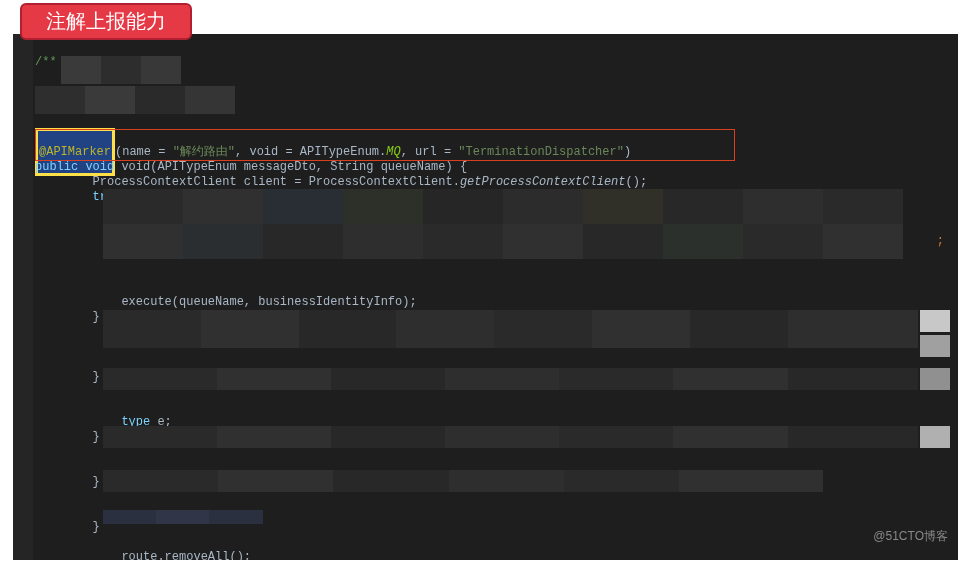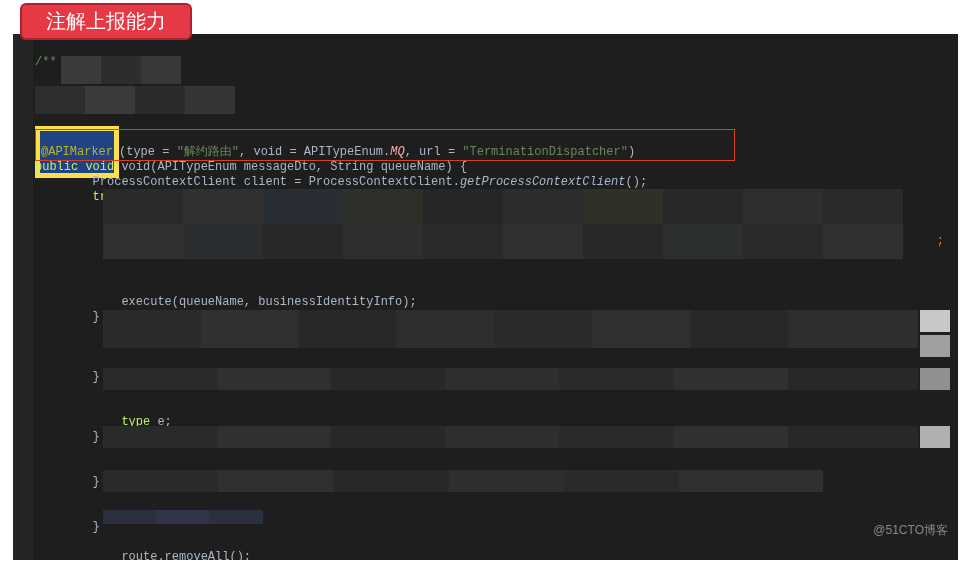--- a/index.html
+++ b/index.html
@@ -43,52 +43,52 @@
     }
     .code-lines {
       position: absolute;
       left: 22px;
       top: 6px;
       right: 6px;
       color: #a9b7c6;
       white-space: pre;
     }
     .comment { color: #629755; }
-    .keyword { color: #bef264; }
+    .keyword { color: #7dd3fc; }
     .string { color: #6a8759; }
     .annotation { color: #bbb529; }
     .method-italic { color: #a9b7c6; font-style: italic; }
-    .field { color: #fca5a5; font-style: italic; margin-top: 20px; }
+    .field { color: #84cc16; font-style: italic; margin-top: 20px; }
     .red-box {
       position: absolute;
       left: 22px;
       top: 95px;
       width: 700px;
       height: 32px;
       border: 1px solid #d94020;
       pointer-events: none;
     }
     .sel-hl {
       background: #214283;
-      border: 5px solid #fde047;
+      border: 3px solid #fde047;
       padding: 14px 1px;
     }
     .blur-block {
       position: absolute;
       background: #2a2a2a;
     }
     .blur-row {
       display: flex;
       height: 100%;
     }
     .blur-cell { height: 100%; }
     .watermark {
       position: absolute;
       right: 10px;
-      bottom: 22px;
+      bottom: 16px;
       color: #888;
       font-size: 12px;
       font-family: Arial, sans-serif;
     }
     .side-blocks {
       position: absolute;
       right: 8px;
       width: 30px;
     }
     .side-block {
@@ -109,21 +109,21 @@
 
 <div class="code-area">
   <div class="gutter"></div>
   <div class="code-lines">
 <span class="comment">/**</span>
 
 
 
 
 <span class="comment"> */</span>
-<span class="annotation"><span class="sel-hl">@APIMarker</span></span><span>(<span>type = </span><span class="string">"解约路由"</span><span>, void = APITypeEnum.</span><span class="field">MQ</span><span>, url = </span><span class="string">"TerminationDispatcher"</span><span>)</span></span>
+<span class="annotation"><span class="sel-hl">@APIMarker</span></span><span>(<span>name = </span><span class="string">"解约路由"</span><span>, void = APITypeEnum.</span><span class="field">MQ</span><span>, url = </span><span class="string">"TerminationDispatcher"</span><span>)</span></span>
 <span class="keyword">public void </span><span>void</span><span>(APITypeEnum messageDto, String queueName) {</span>
 <span><span>        ProcessContextClient client = ProcessContextClient.</span><span class="method-italic">getProcessContextClient</span><span>();</span></span>
 <span><span class="keyword">        try </span>{</span>
 
 
 
 
 
 
 <span>            execute(queueName, businessIdentityInfo);</span>

